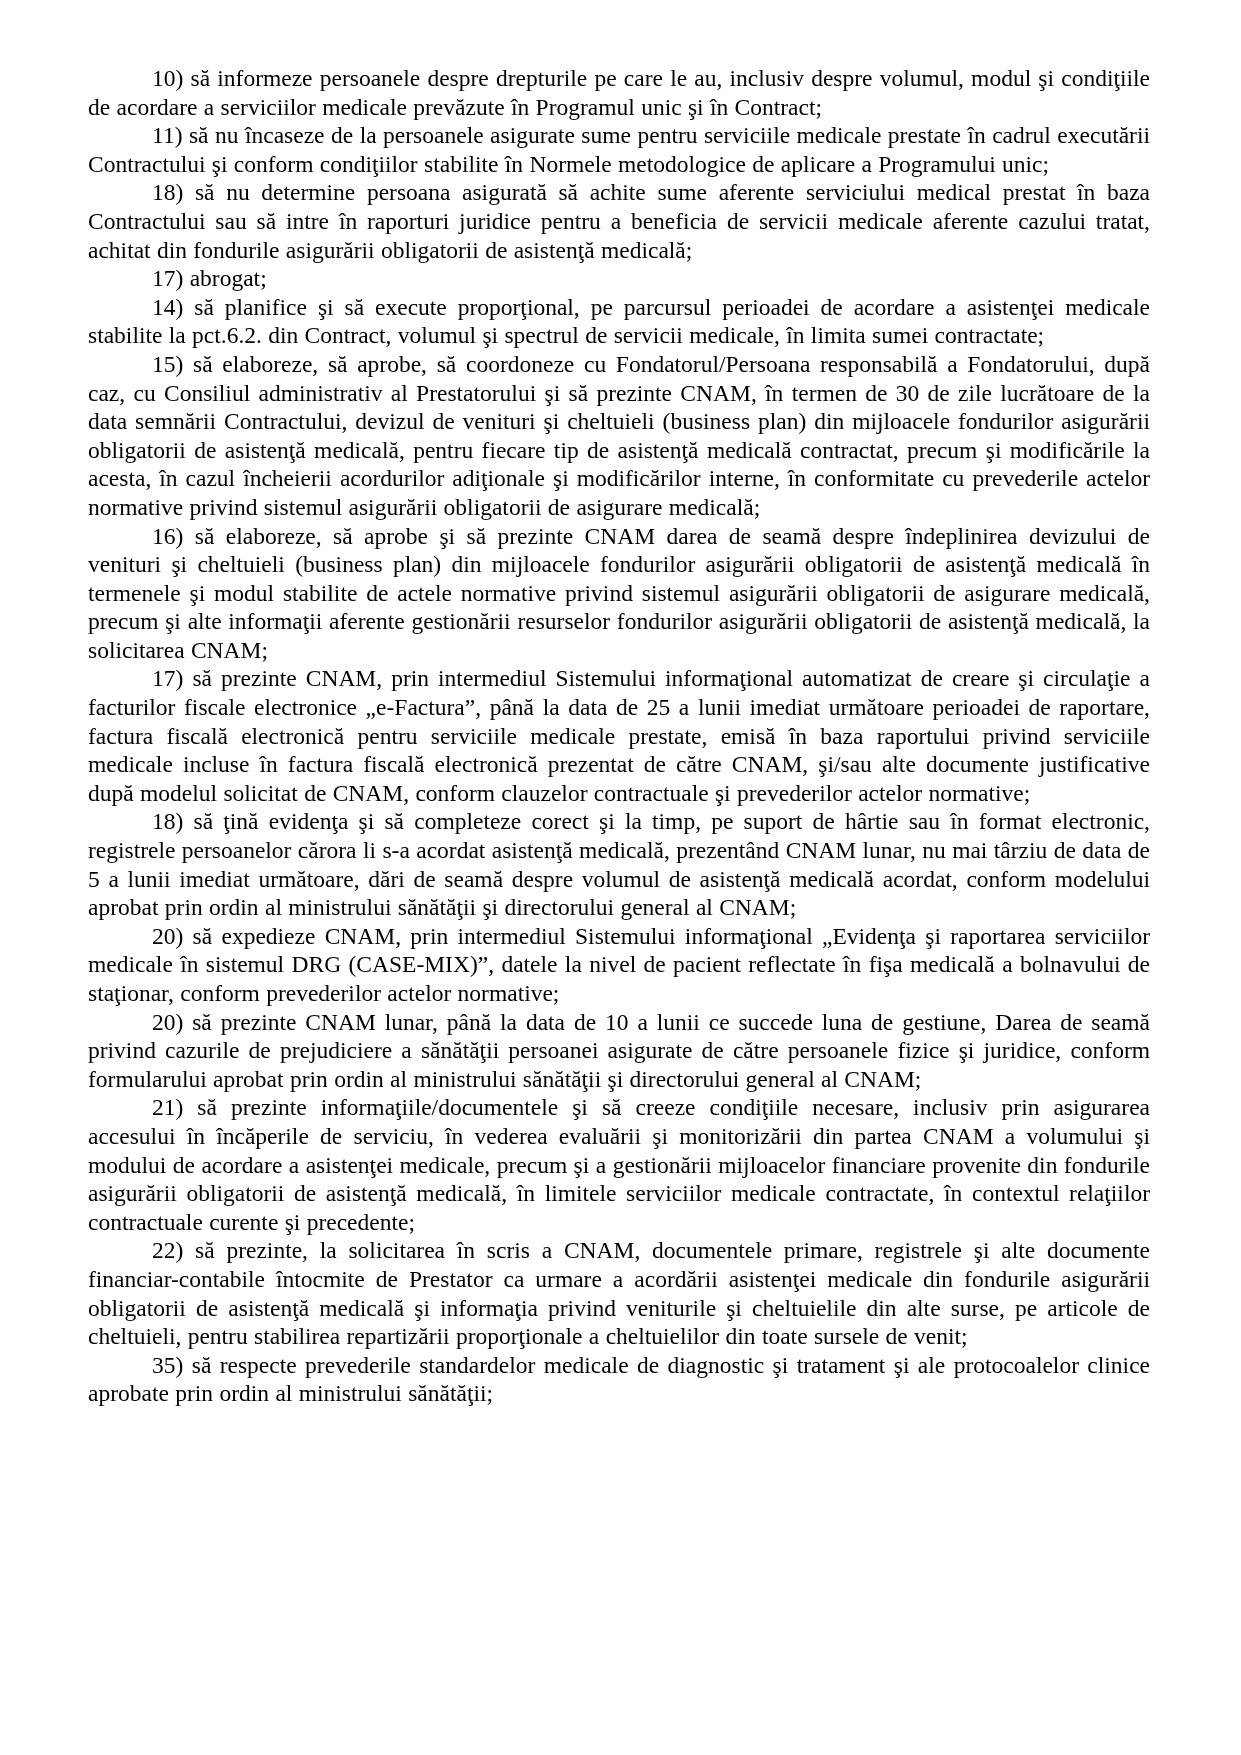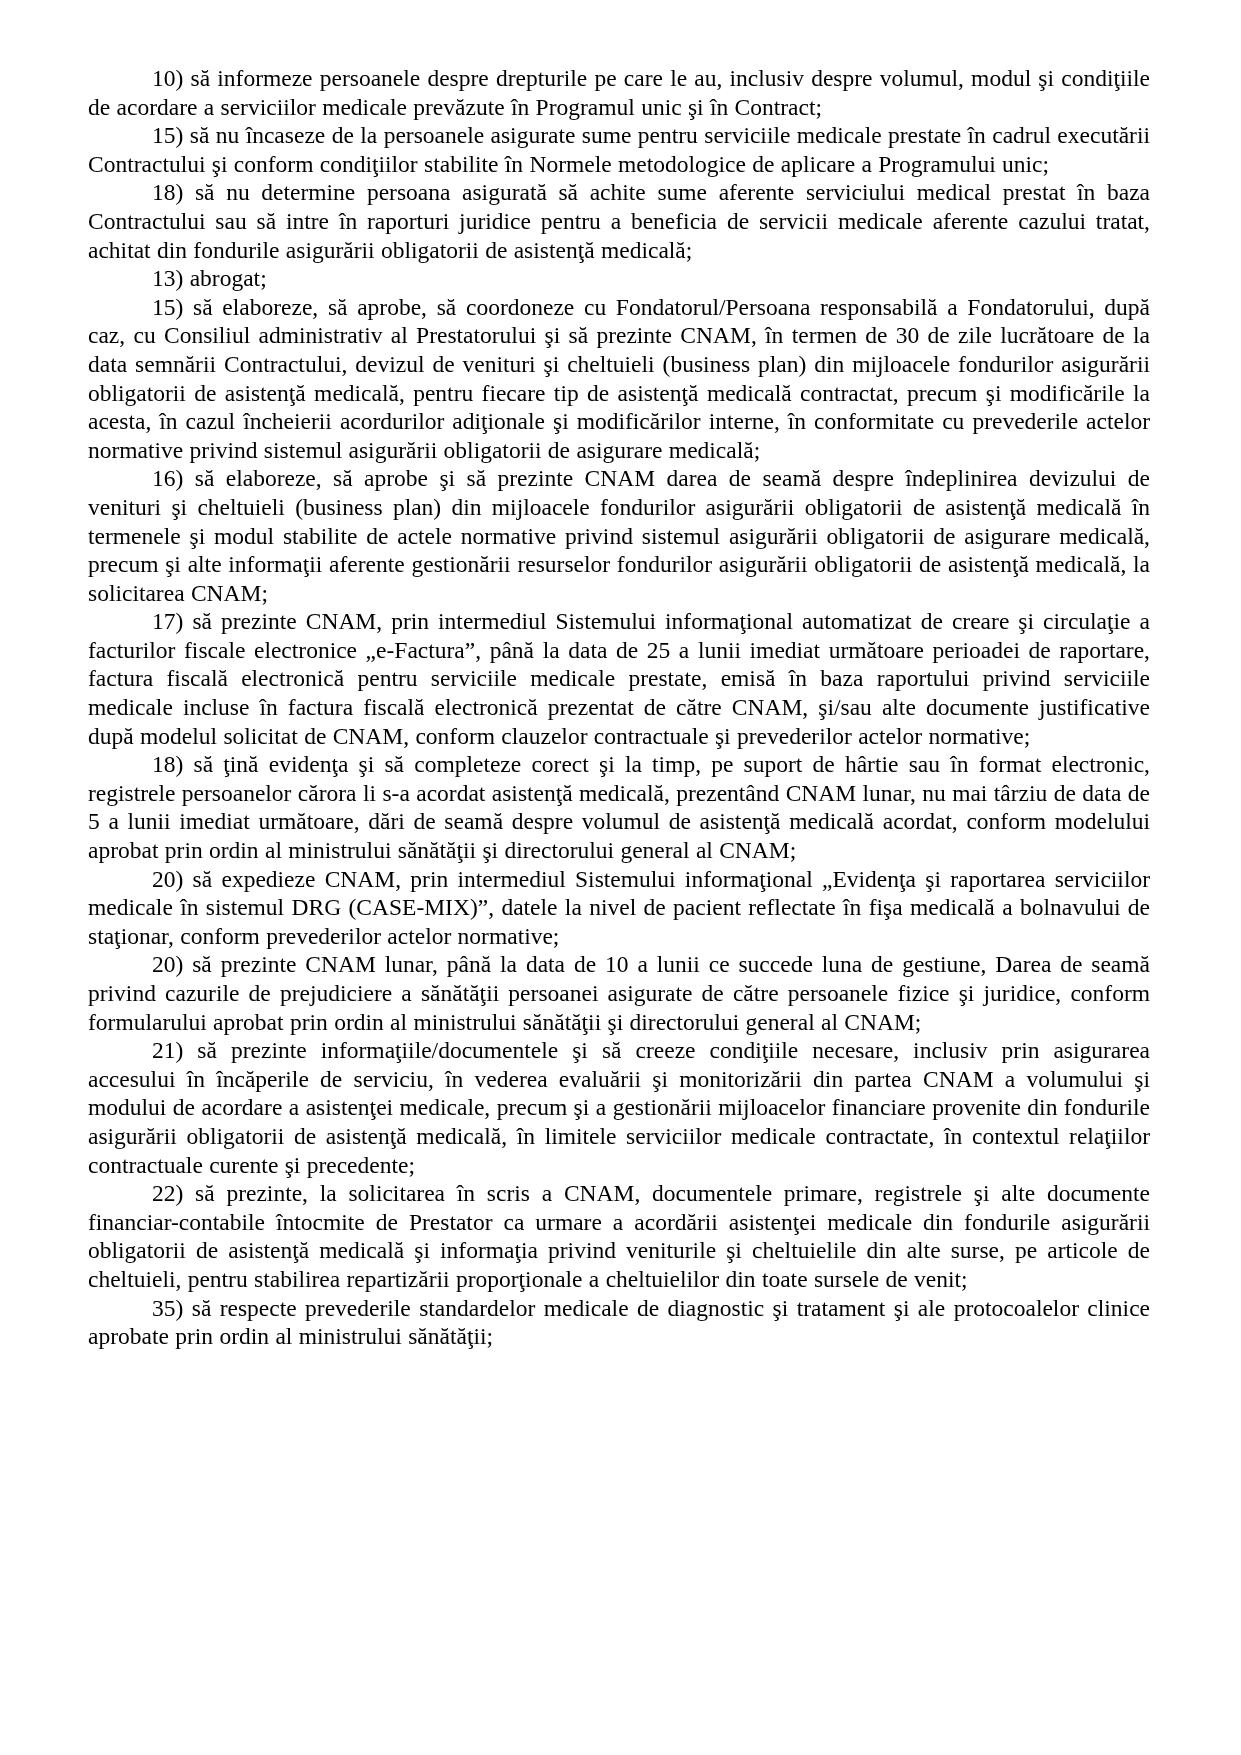--- a/index.html
+++ b/index.html
@@ -26,23 +26,24 @@
     text-align: justify;
     text-indent: 64px;
     word-spacing: 0.02em;
   }
 </style>
 </head>
 <body>
 
 <div class="page">
   <p class="para">10) să informeze persoanele despre drepturile pe care le au, inclusiv despre volumul, modul şi condiţiile de acordare a serviciilor medicale prevăzute în Programul unic şi în Contract;</p>
-  <p class="para">15) să nu încaseze de la persoanele asigurate sume pentru serviciile medicale prestate în cadrul executării Contractului şi conform condiţiilor stabilite în Normele metodologice de aplicare a Programului unic;</p>
+  <p class="para">11) să nu încaseze de la persoanele asigurate sume pentru serviciile medicale prestate în cadrul executării Contractului şi conform condiţiilor stabilite în Normele metodologice de aplicare a Programului unic;</p>
   <p class="para">18) să nu determine persoana asigurată să achite sume aferente serviciului medical prestat în baza Contractului sau să intre în raporturi juridice pentru a beneficia de servicii medicale aferente cazului tratat, achitat din fondurile asigurării obligatorii de asistenţă medicală;</p>
-  <p class="para">13) abrogat;</p>
+  <p class="para">17) abrogat;</p>
+  <p class="para">14) să planifice şi să execute proporţional, pe parcursul perioadei de acordare a asistenţei medicale stabilite la pct.6.2. din Contract, volumul şi spectrul de servicii medicale, în limita sumei contractate;</p>
   <p class="para">15) să elaboreze, să aprobe, să coordoneze cu Fondatorul/Persoana responsabilă a Fondatorului, după caz, cu Consiliul administrativ al Prestatorului şi să prezinte CNAM, în termen de 30 de zile lucrătoare de la data semnării Contractului, devizul de venituri şi cheltuieli (business plan) din mijloacele fondurilor asigurării obligatorii de asistenţă medicală, pentru fiecare tip de asistenţă medicală contractat, precum şi modificările la acesta, în cazul încheierii acordurilor adiţionale şi modificărilor interne, în conformitate cu prevederile actelor normative privind sistemul asigurării obligatorii de asigurare medicală;</p>
   <p class="para">16) să elaboreze, să aprobe şi să prezinte CNAM darea de seamă despre îndeplinirea devizului de venituri şi cheltuieli (business plan) din mijloacele fondurilor asigurării obligatorii de asistenţă medicală în termenele şi modul stabilite de actele normative privind sistemul asigurării obligatorii de asigurare medicală, precum şi alte informaţii aferente gestionării resurselor fondurilor asigurării obligatorii de asistenţă medicală, la solicitarea CNAM;</p>
   <p class="para">17) să prezinte CNAM, prin intermediul Sistemului informaţional automatizat de creare şi circulaţie a facturilor fiscale electronice „e-Factura”, până la data de 25 a lunii imediat următoare perioadei de raportare, factura fiscală electronică pentru serviciile medicale prestate, emisă în baza raportului privind serviciile medicale incluse în factura fiscală electronică prezentat de către CNAM, şi/sau alte documente justificative după modelul solicitat de CNAM, conform clauzelor contractuale şi prevederilor actelor normative;</p>
   <p class="para">18) să ţină evidenţa şi să completeze corect şi la timp, pe suport de hârtie sau în format electronic, registrele persoanelor cărora li s-a acordat asistenţă medicală, prezentând CNAM lunar, nu mai târziu de data de 5 a lunii imediat următoare, dări de seamă despre volumul de asistenţă medicală acordat, conform modelului aprobat prin ordin al ministrului sănătăţii şi directorului general al CNAM;</p>
   <p class="para">20) să expedieze CNAM, prin intermediul Sistemului informaţional „Evidenţa şi raportarea serviciilor medicale în sistemul DRG (CASE-MIX)”, datele la nivel de pacient reflectate în fişa medicală a bolnavului de staţionar, conform prevederilor actelor normative;</p>
   <p class="para">20) să prezinte CNAM lunar, până la data de 10 a lunii ce succede luna de gestiune, Darea de seamă privind cazurile de prejudiciere a sănătăţii persoanei asigurate de către persoanele fizice şi juridice, conform formularului aprobat prin ordin al ministrului sănătăţii şi directorului general al CNAM;</p>
   <p class="para">21) să prezinte informaţiile/documentele şi să creeze condiţiile necesare, inclusiv prin asigurarea accesului în încăperile de serviciu, în vederea evaluării şi monitorizării din partea CNAM a volumului şi modului de acordare a asistenţei medicale, precum şi a gestionării mijloacelor financiare provenite din fondurile asigurării obligatorii de asistenţă medicală, în limitele serviciilor medicale contractate, în contextul relaţiilor contractuale curente şi precedente;</p>
   <p class="para">22) să prezinte, la solicitarea în scris a CNAM, documentele primare, registrele şi alte documente financiar-contabile întocmite de Prestator ca urmare a acordării asistenţei medicale din fondurile asigurării obligatorii de asistenţă medicală şi informaţia privind veniturile şi cheltuielile din alte surse, pe articole de cheltuieli, pentru stabilirea repartizării proporţionale a cheltuielilor din toate sursele de venit;</p>
   <p class="para">35) să respecte prevederile standardelor medicale de diagnostic şi tratament şi ale protocoalelor clinice aprobate prin ordin al ministrului sănătăţii;</p>
 </div>

